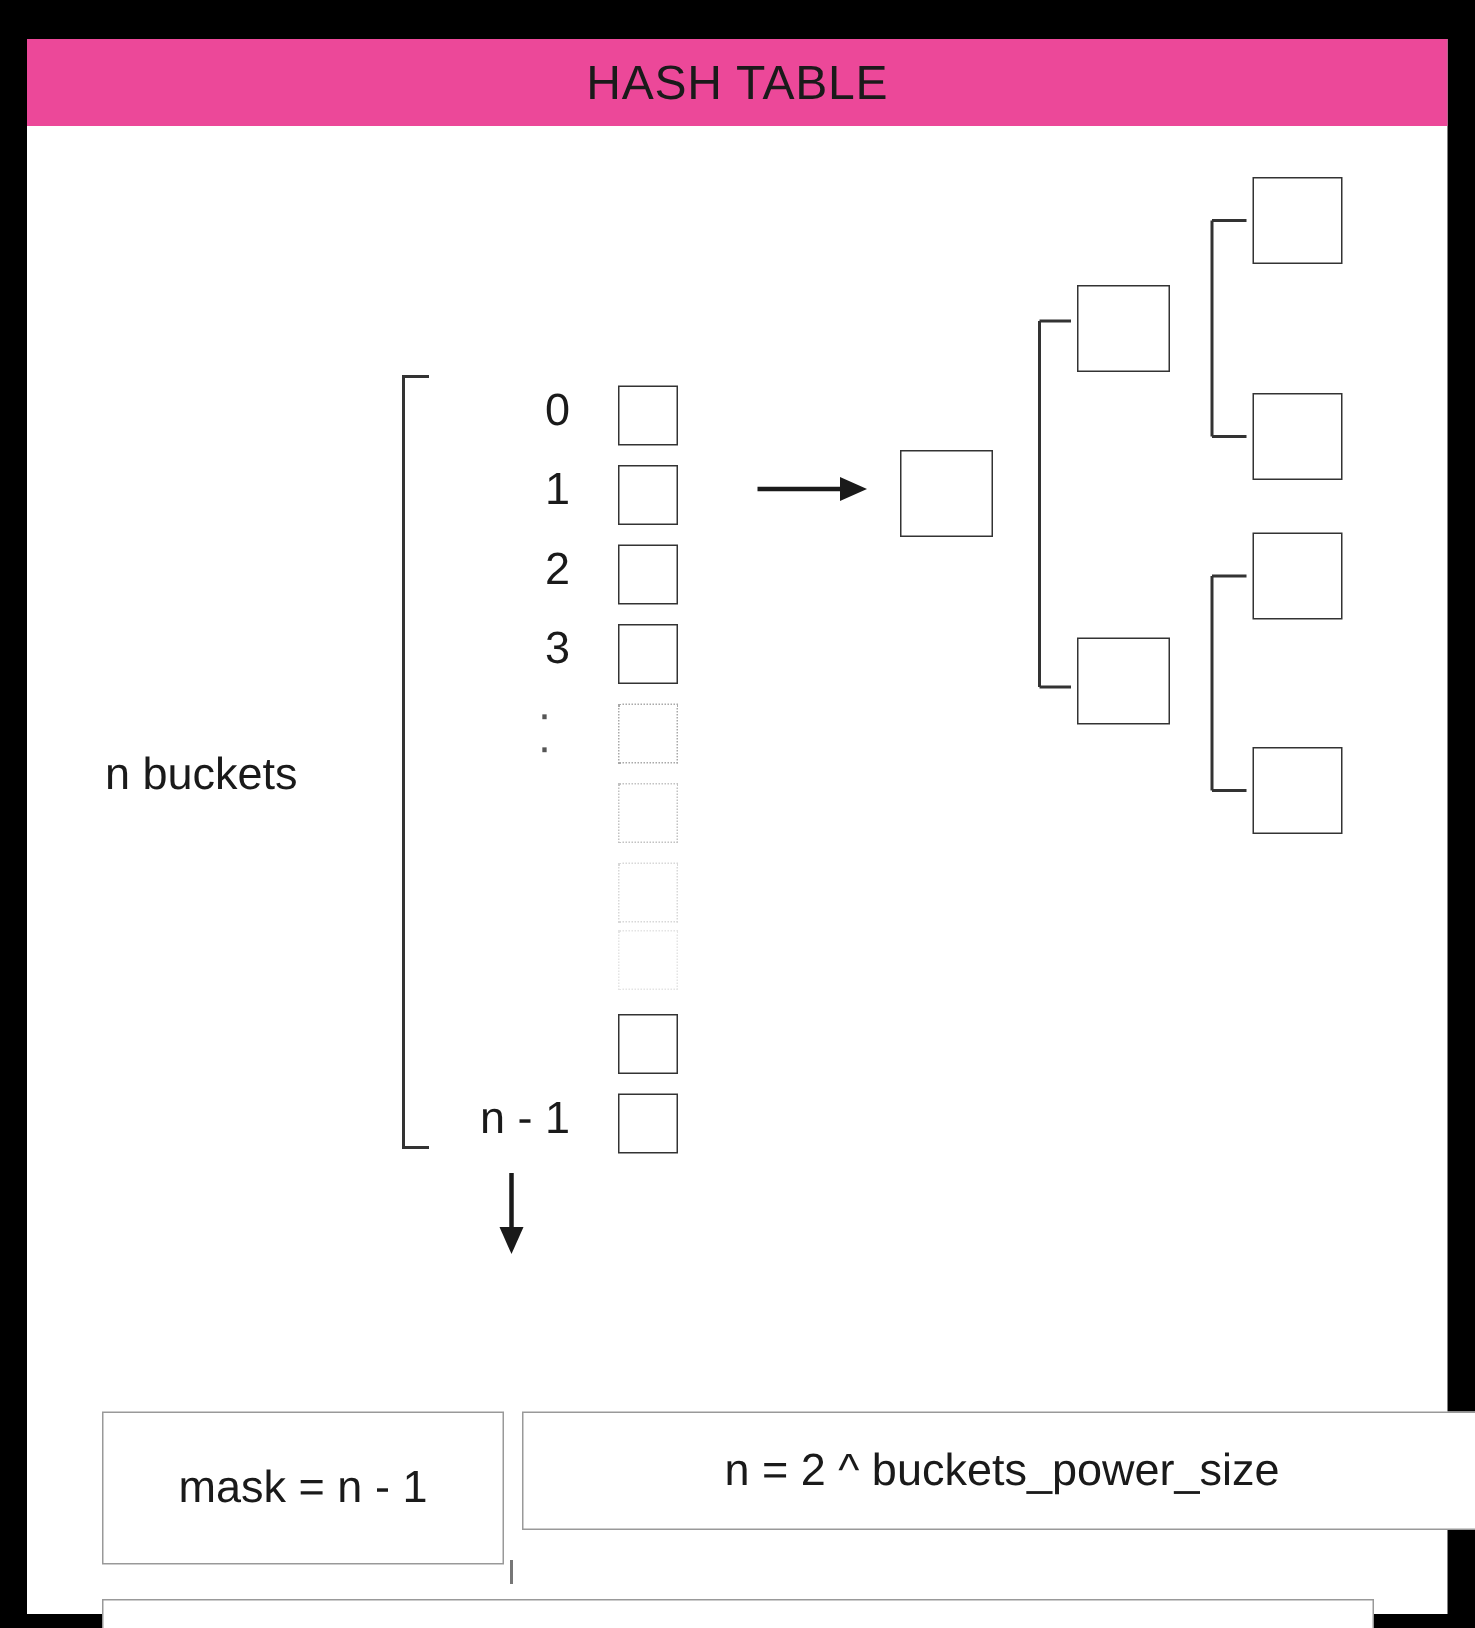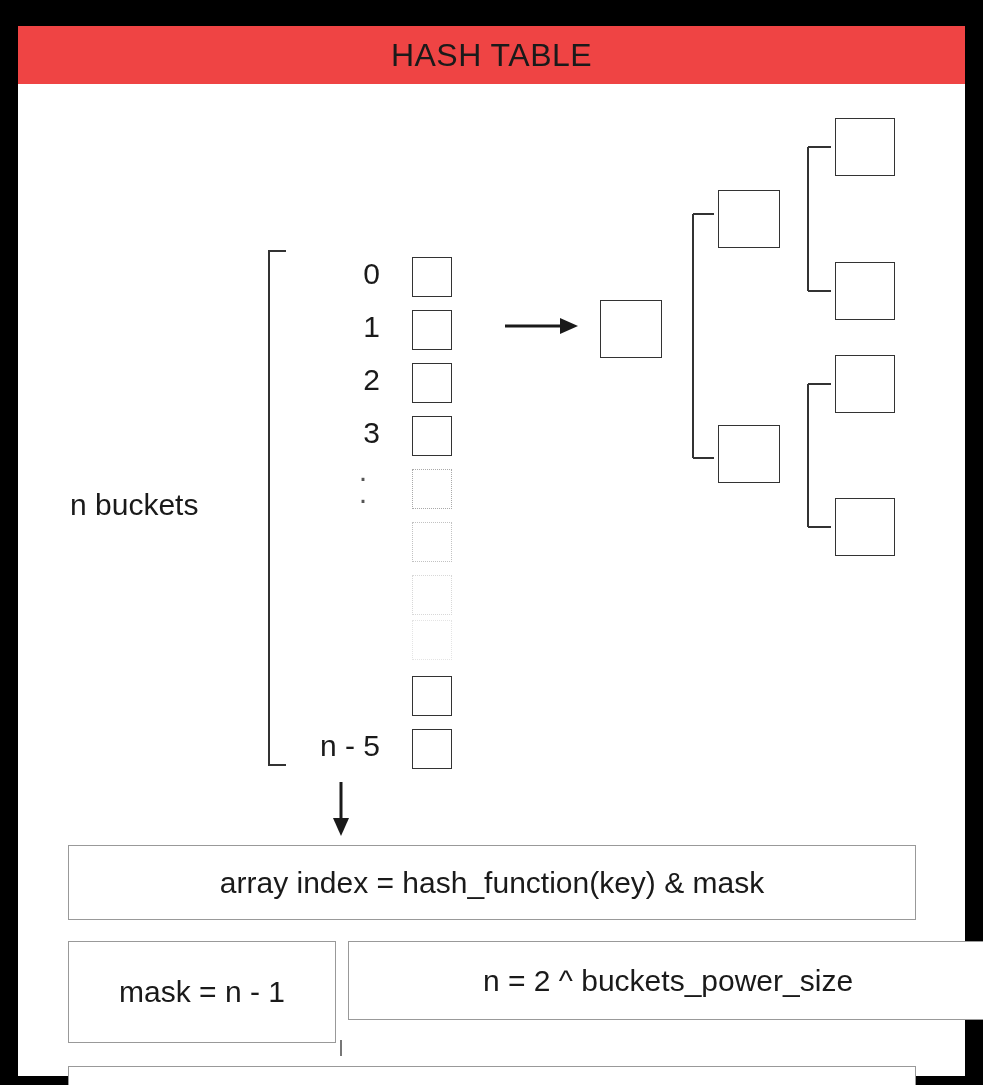--- a/index.html
+++ b/index.html
@@ -32,21 +32,21 @@
     background: #ffffff;
   }
 
   
   .title-bar {
     position: absolute;
     left: 18px;
     top: 26px;
     width: 947px;
     height: 58px;
-    background: #ef4444;
+    background: #ec4899;
     display: flex;
     align-items: center;
     justify-content: center;
   }
   .title-text {
     font-size: 32px;
     color: #1a1a1a;
     letter-spacing: 0.5px;
   }
 
@@ -87,20 +87,21 @@
     line-height: 22px;
     text-align: center;
     white-space: pre;
   }
 
   .side-label {
     position: absolute;
     font-size: 30px;
     color: #1a1a1a;
     white-space: nowrap;
+    margin-top: 12px;
   }
 
   
   .brace-v {
     position: absolute;
     width: 2px;
     background: #333333;
   }
   .brace-h {
     position: absolute;
@@ -144,21 +145,21 @@
   <div class="brace-v" style="left:268px; top:250px; height:516px;"></div>
   <div class="brace-h" style="left:268px; top:250px; width:18px;"></div>
   <div class="brace-h" style="left:268px; top:764px; width:18px;"></div>
 
   <div class="side-label" style="left:70px; top:488px;">n buckets</div>
 
   <div class="idx-label" style="left:300px; top:257px; width:80px;">0</div>
   <div class="idx-label" style="left:300px; top:310px; width:80px;">1</div>
   <div class="idx-label" style="left:300px; top:363px; width:80px;">2</div>
   <div class="idx-label" style="left:300px; top:416px; width:80px;">3</div>
-  <div class="idx-label" style="left:250px; top:729px; width:130px;">n - 5</div>
+  <div class="idx-label" style="left:250px; top:729px; width:130px;">n - 1</div>
 
   <div class="dots-label" style="left:345px; top:466px; width:36px;">·
 ·</div>
 
   <div class="cell" style="left:412px; top:257px; width:40px; height:40px;"></div>
   <div class="cell" style="left:412px; top:310px; width:40px; height:40px;"></div>
   <div class="cell" style="left:412px; top:363px; width:40px; height:40px;"></div>
   <div class="cell" style="left:412px; top:416px; width:40px; height:40px;"></div>
 
   <div class="cell dotted faint1" style="left:412px; top:469px; width:40px; height:40px;"></div>
@@ -205,19 +206,18 @@
     <g stroke="#1a1a1a" stroke-width="3" fill="none">
       <line x1="341" y1="782" x2="341" y2="818"></line>
       <polygon points="333,818 341,836 349,818" fill="#1a1a1a" stroke="none"></polygon>
     </g>
 
     <g stroke="#777777" stroke-width="2" fill="none">
       <line x1="341" y1="1040" x2="341" y2="1056"></line>
     </g>
   </svg>
 
-  <div class="formula-box" style="left:68px; top:845px; width:848px; height:75px;">array index = hash_function(key) &amp; mask</div>
   <div class="formula-box" style="left:68px; top:941px; width:268px; height:102px;">mask = n - 1</div>
   <div class="formula-box" style="left:348px; top:941px; width:640px; height:79px;">n = 2 ^ buckets_power_size</div>
 
   <div class="formula-box" style="left:68px; top:1066px; width:848px; height:60px;"></div>
 
 </div>
 
 </body></html>

